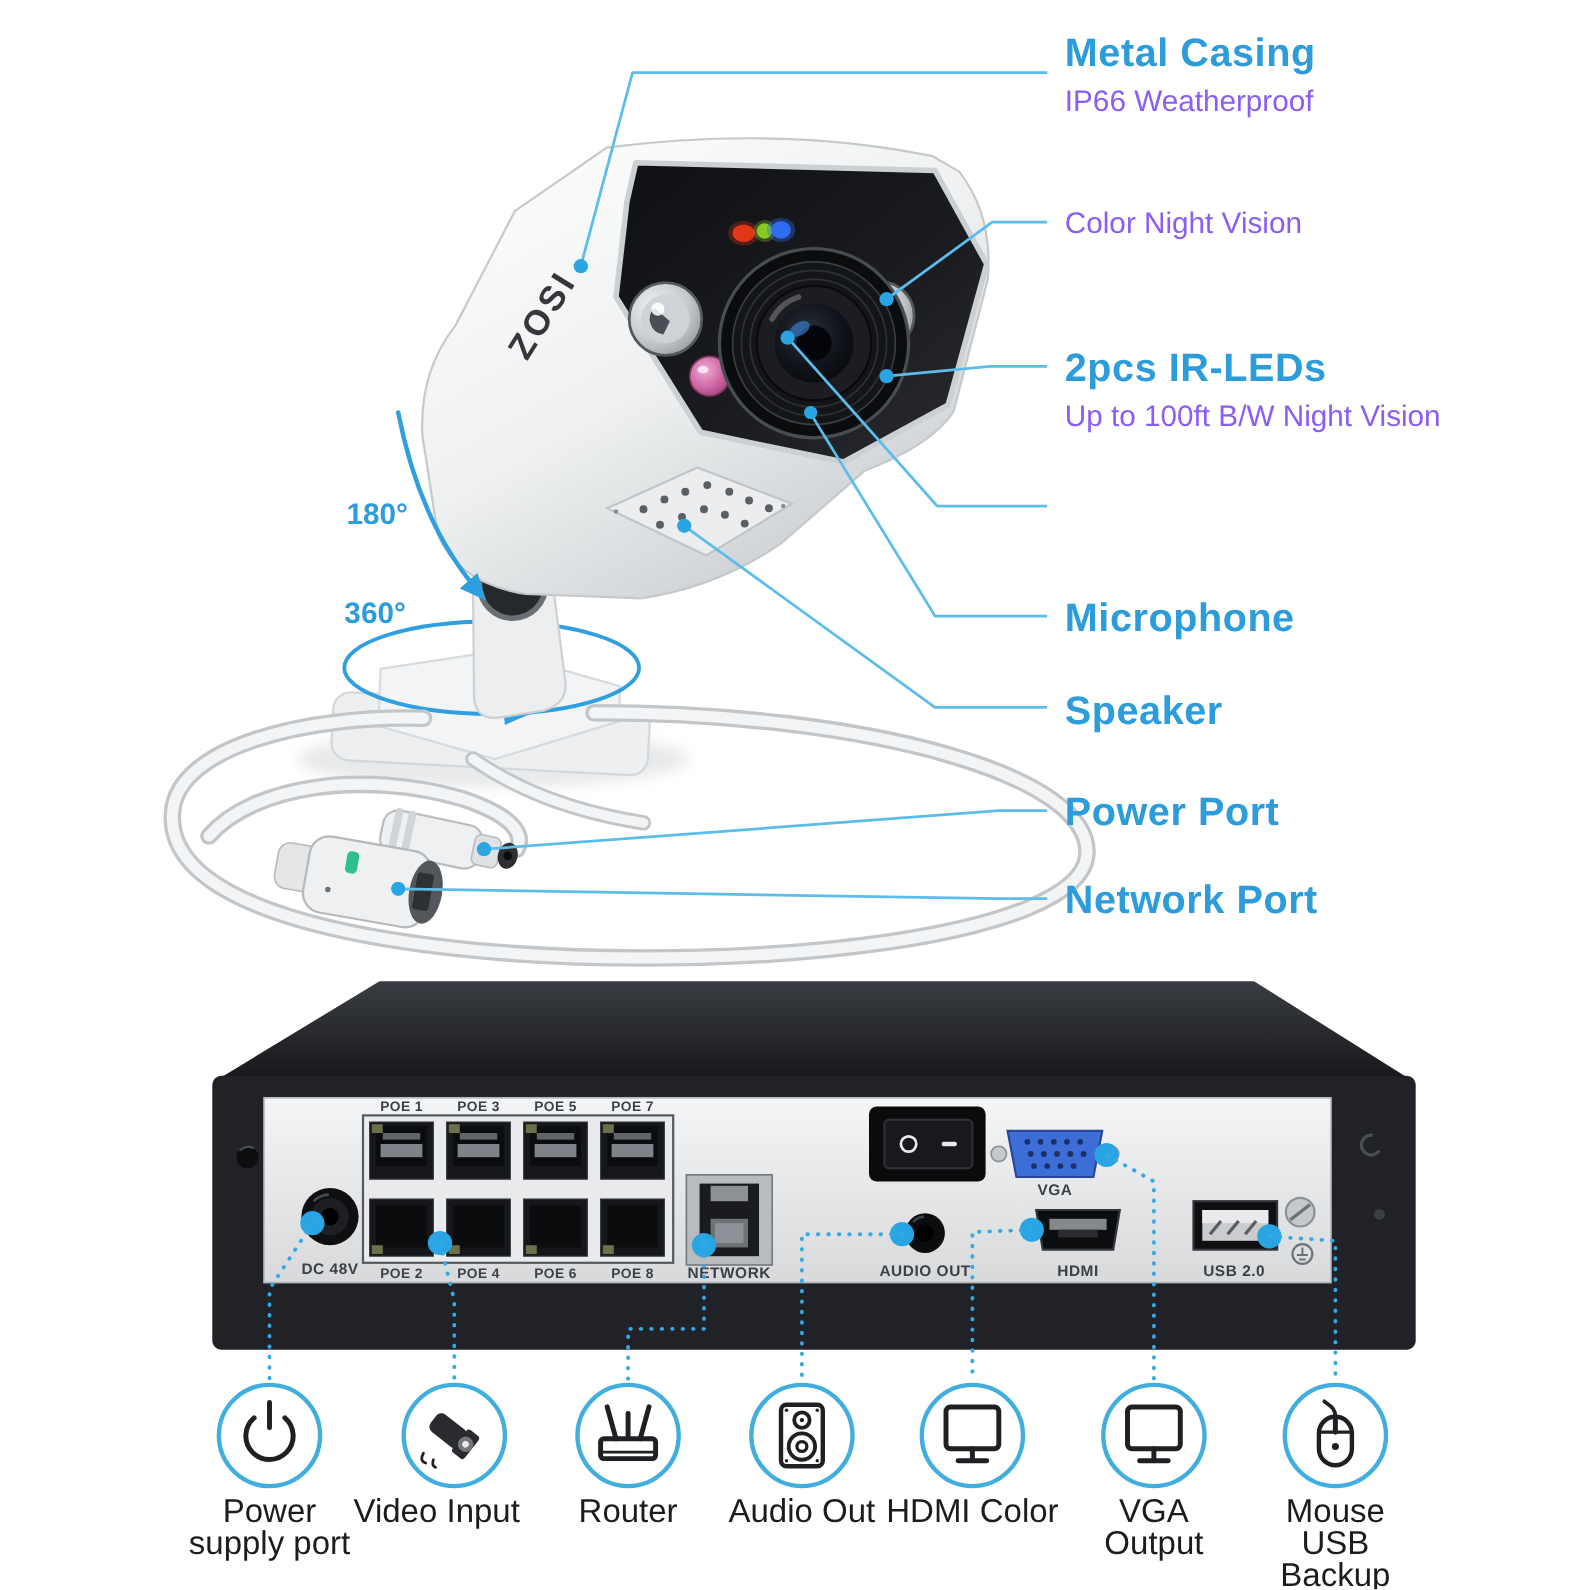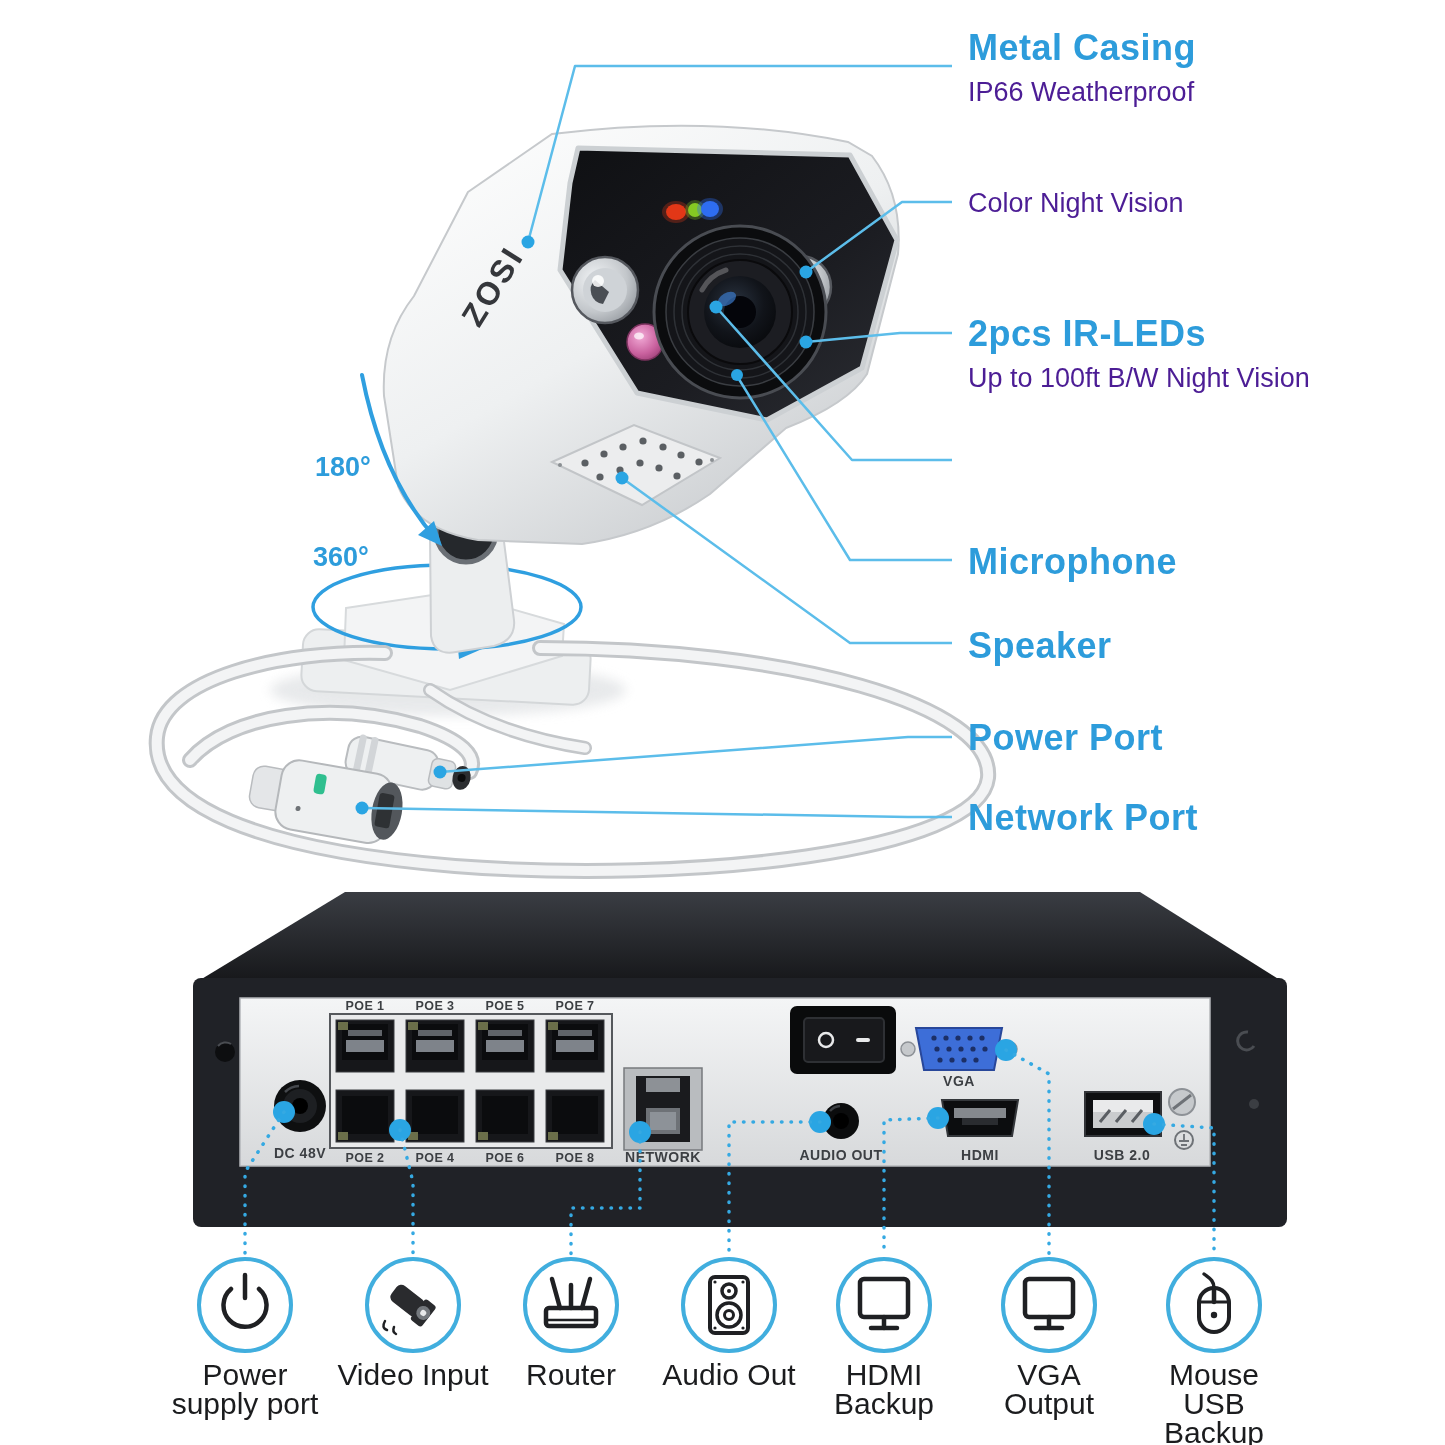--- a/index.html
+++ b/index.html
@@ -1,21 +1,21 @@
 <!DOCTYPE html>
 <html><head>
 <meta charset="utf-8">
 <style>
   html,body{margin:0;padding:0;background:#ffffff;}
   #stage{position:relative;width:1445px;height:1445px;background:#ffffff;overflow:hidden;
          font-family:"Liberation Sans","DejaVu Sans",sans-serif;}
   #art{position:absolute;left:0;top:0;}
   .co{position:absolute;left:968px;width:420px;}
   .co-title{font-size:36px;font-weight:700;color:#2d9cdb;letter-spacing:.5px;line-height:48px;}
-  .co-sub{font-size:27px;color:#4c1d95;line-height:33px;margin-top:4px;}
+  .co-sub{font-size:27px;color:#8b5cf6;line-height:33px;margin-top:4px;}
   .pi-label{position:absolute;width:160px;text-align:center;font-size:30px;line-height:29px;
             color:#1b1c1e;top:1360px;}
   svg text{font-family:"Liberation Sans","DejaVu Sans",sans-serif;}
   .portlbl{font-size:14px;font-weight:700;fill:#3c3f43;letter-spacing:.5px;}
   .poelbl{font-size:12.5px;font-weight:700;fill:#3c3f43;letter-spacing:.4px;}
   .rotlbl{font-size:27px;font-weight:700;fill:#2d9cdb;}
 </style>
 </head>
 <body>
 
@@ -451,20 +451,20 @@
     <div class="co-title">Microphone</div>
   </div>
   <div class="co" style="top:794px">
     <div class="co-title">Network Port</div>
   </div>
   <div class="co" style="top:714px">
     <div class="co-title">Power Port</div>
   </div>
 
   <div class="pi-label" style="left:165px">Power supply port</div>
-  <div class="pi-label" style="left:333px">Video Input</div>
+  <div class="pi-label" style="left:317px">Video Input</div>
   <div class="pi-label" style="left:491px">Router</div>
   <div class="pi-label" style="left:649px">Audio Out</div>
-  <div class="pi-label" style="left:804px">HDMI Backup</div>
+  <div class="pi-label" style="left:804px">HDMI Color</div>
   <div class="pi-label" style="left:969px">VGA Output</div>
   <div class="pi-label" style="left:1134px">Mouse USB Backup</div>
 
 </div>
 
 </body></html>

